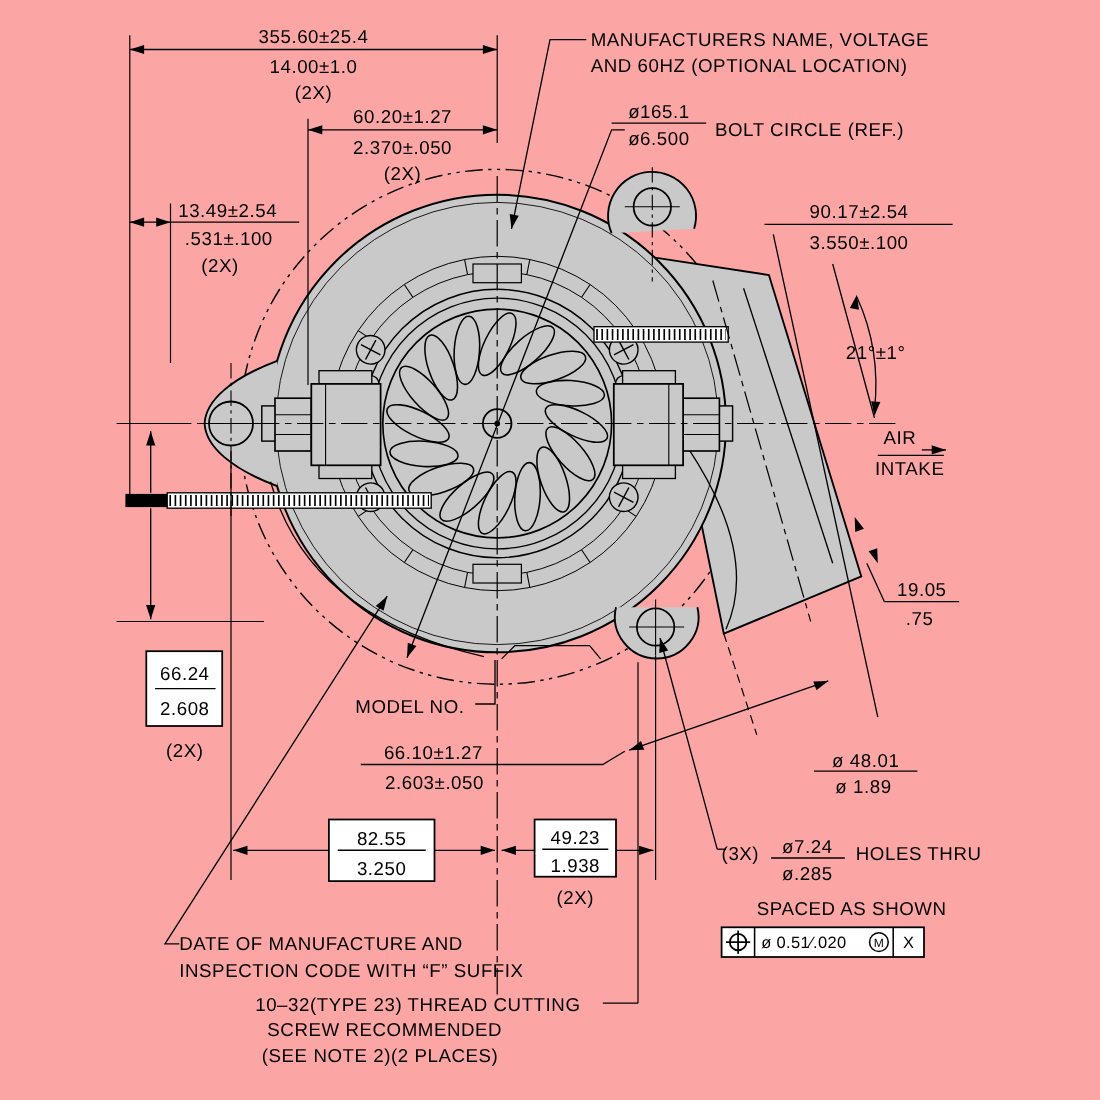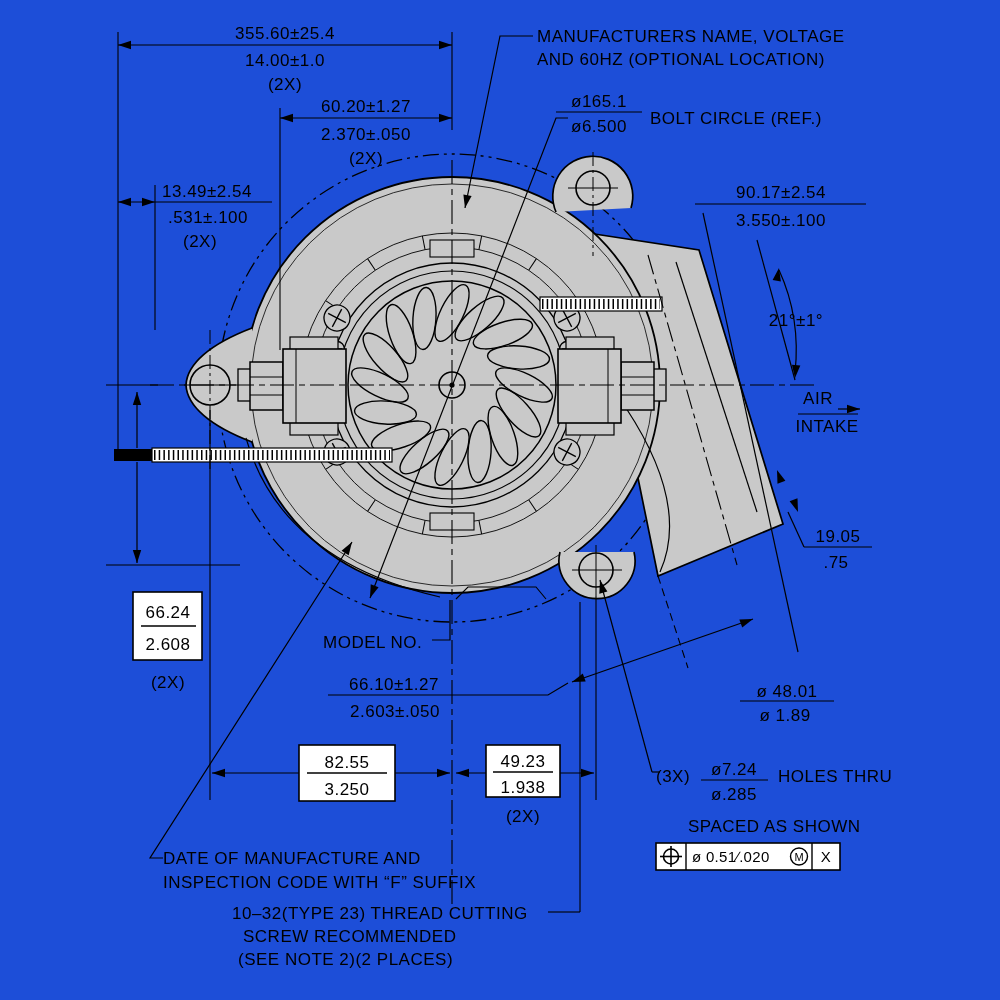--- a/index.html
+++ b/index.html
@@ -1,16 +1,16 @@
 <!DOCTYPE html>
 <html><head>
 <meta charset="utf-8">
 <style>
   html,body{margin:0;padding:0;background:#ffffff;}
-  .stage{width:1000px;height:1000px;position:relative;background:#1d4ed8;overflow:hidden;}
+  .stage{width:1000px;height:1000px;position:relative;background:#fca5a5;overflow:hidden;}
   svg{display:block;}
   .t{font-family:"Liberation Sans","DejaVu Sans",sans-serif;font-size:17px;fill:#000;letter-spacing:.5px;}
   .ts{font-family:"Liberation Sans","DejaVu Sans",sans-serif;font-size:15px;fill:#000;letter-spacing:.3px;}
   .tm{font-family:"Liberation Sans","DejaVu Sans",sans-serif;font-size:11px;fill:#000;}
 </style>
 </head>
 <body>
 
 <div class="stage">
 <svg width="1000" height="1000" viewBox="0 0 1000 1000">

